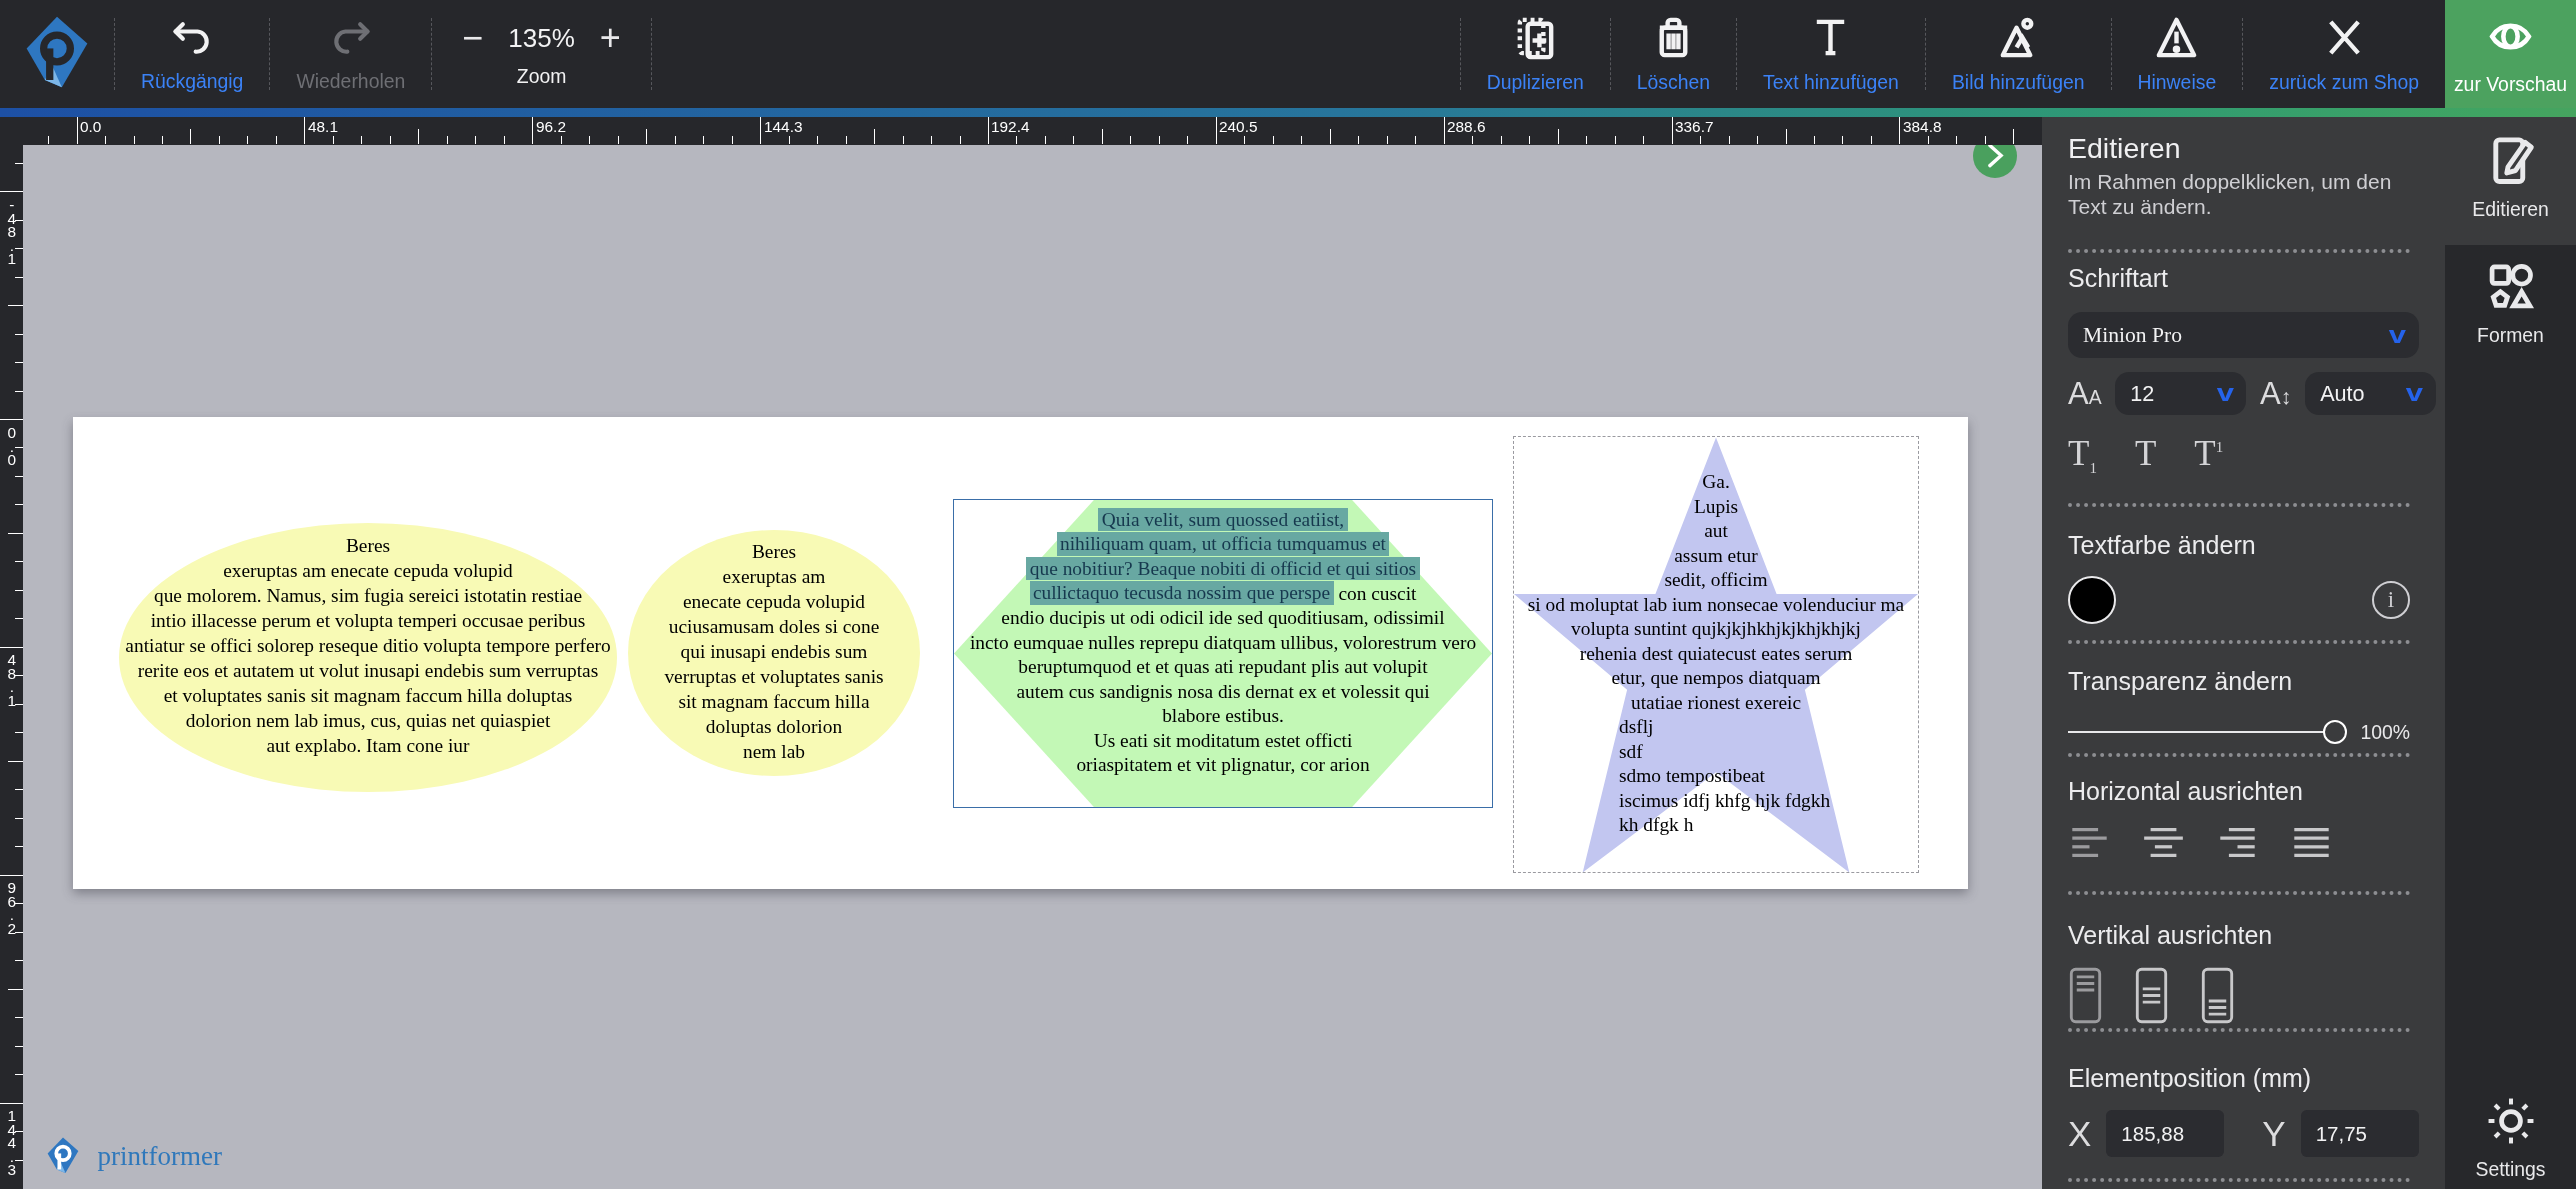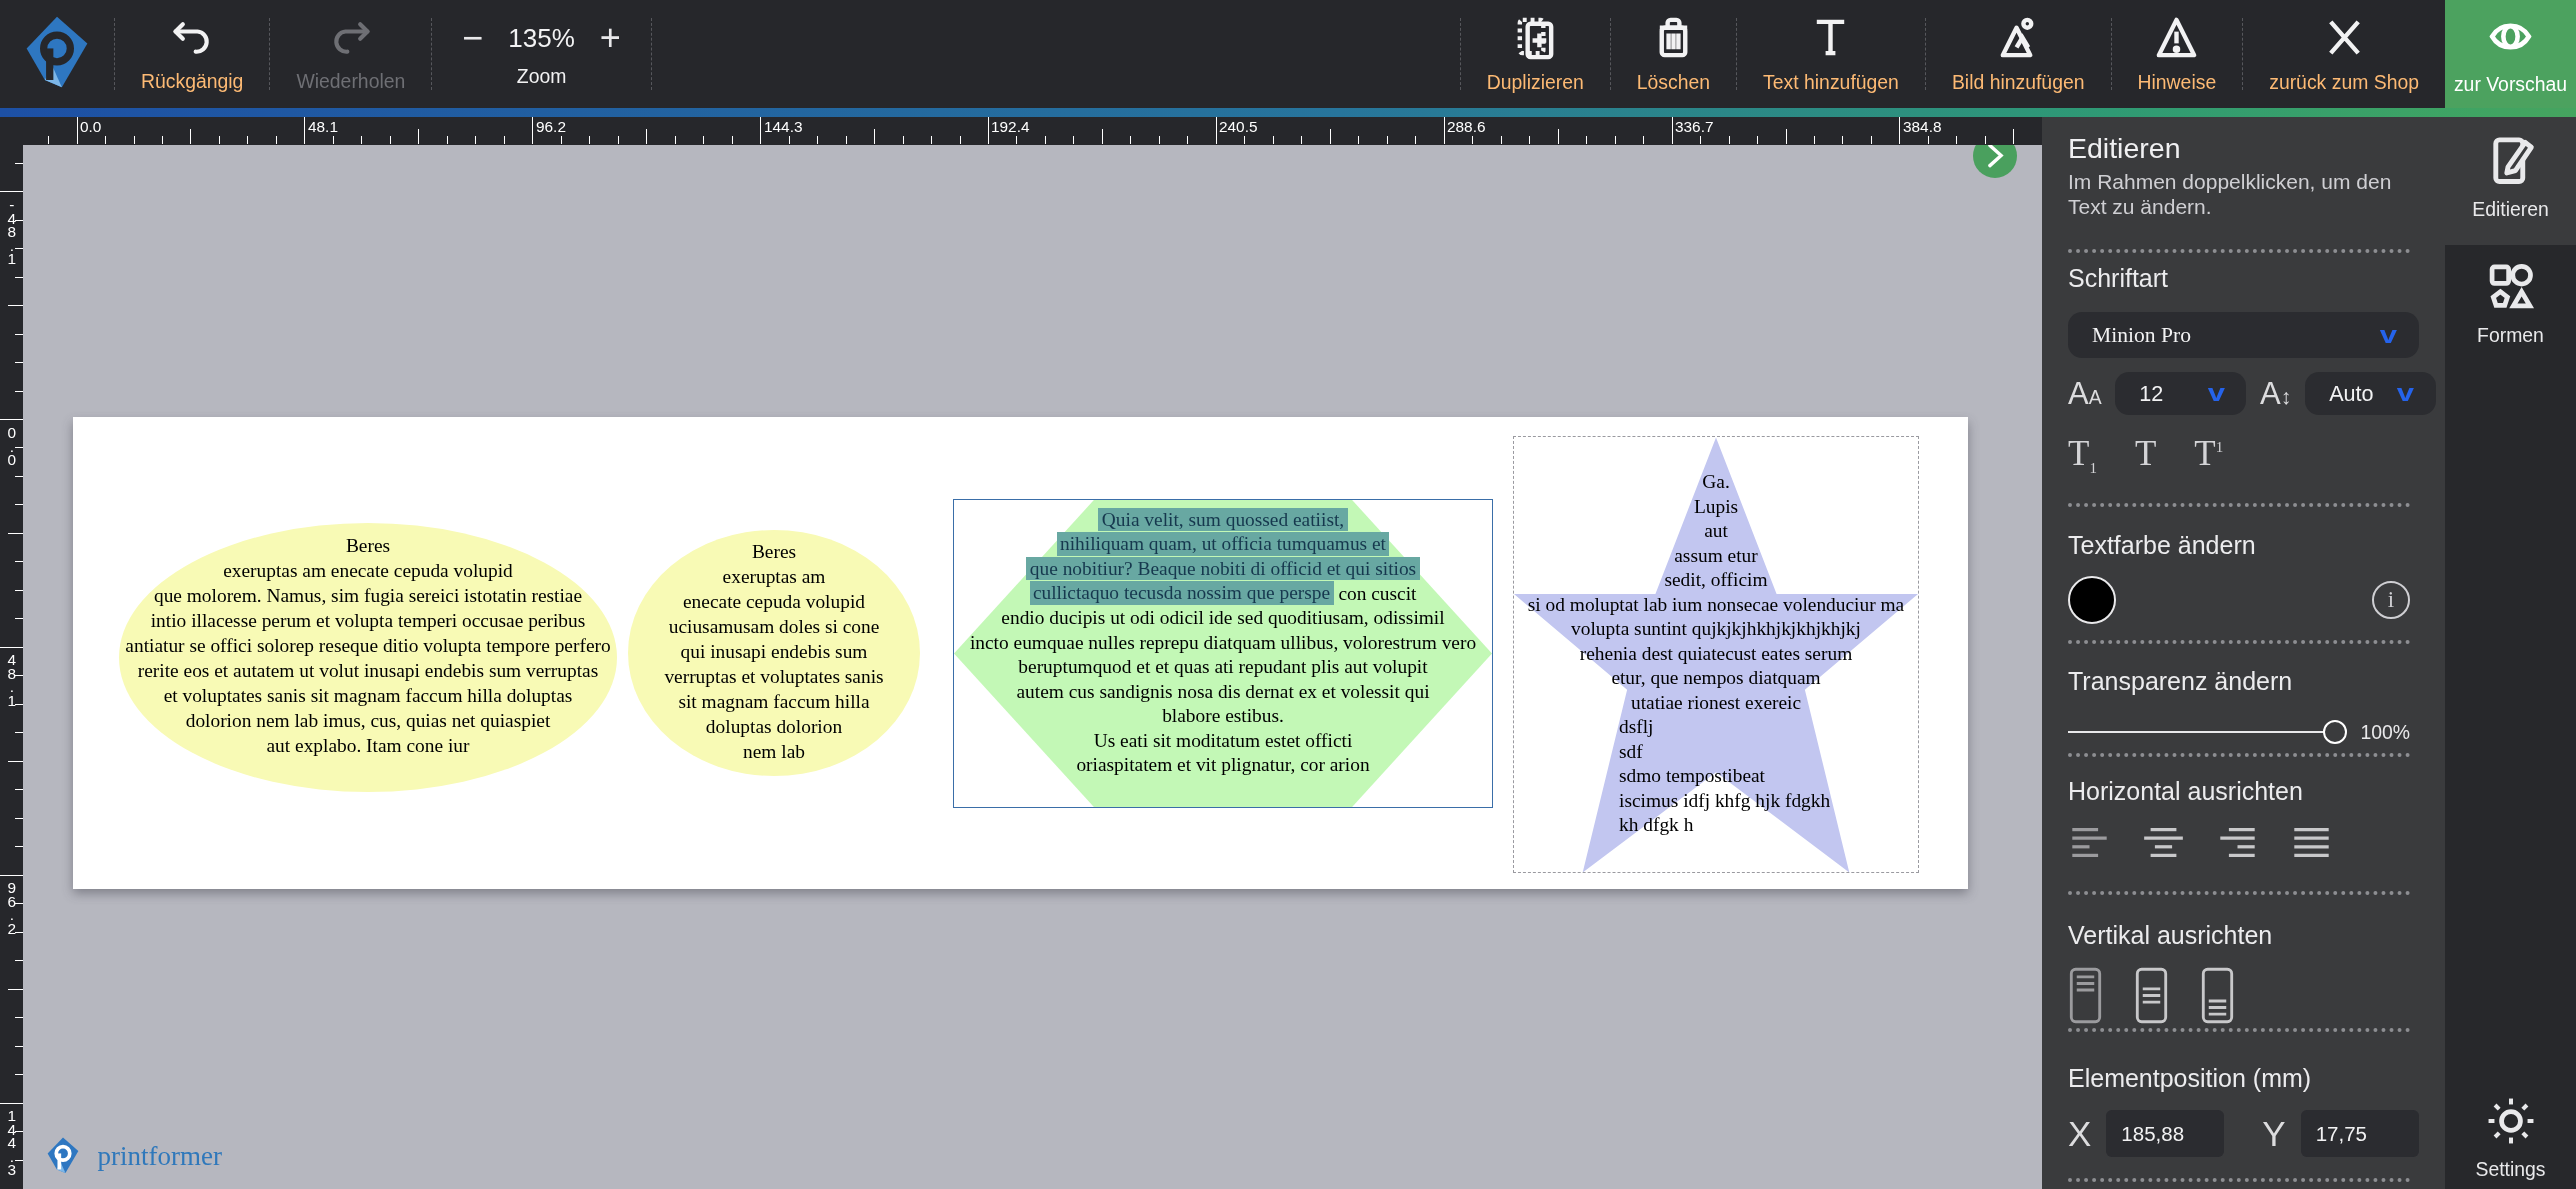--- a/index.html
+++ b/index.html
@@ -4,21 +4,21 @@
 <style>
   * { margin:0; padding:0; box-sizing:border-box; }
   html,body { width:2576px; height:1189px; overflow:hidden; background:#26272b;
               font-family:"Liberation Sans", sans-serif; }
   #app { position:relative; width:2576px; height:1189px; }
 
   
   .toolbar { position:absolute; left:0; top:0; width:2576px; height:108px;
              background:#26272b; display:flex; align-items:stretch; }
   .tb-item { display:flex; flex-direction:column; align-items:center; justify-content:center;
-             gap:10.3px; color:#fdba74; font-size:19.4px; padding:0 26px; position:relative; cursor:pointer; }
+             gap:10.3px; color:#3b82f6; font-size:19.4px; padding:0 26px; position:relative; cursor:pointer; }
   .tb-sep { align-self:center; height:72px; border-left:1.7px dashed #56575c; }
   .tb-item.disabled { color:#6e6f74; }
   .tb-item svg { stroke:#f2f2f3; fill:none; stroke-width:4.5; }
   .tb-item.disabled svg { stroke:#6e6f74; }
   .tb-logo { width:114px; display:flex; align-items:center; justify-content:center; cursor:pointer; }
   .tb-spacer { flex:1; }
   .zoom-group { display:flex; flex-direction:column; align-items:center; justify-content:center; gap:9px; padding:0 30px; }
   .zoom-row { display:flex; align-items:center; gap:25px; }
   .zoom-btn { font-size:36px; font-weight:300; color:#e8e8ea; line-height:1; cursor:pointer; }
   .zoom-val { font-size:26px; color:#f2f2f3; }
@@ -70,21 +70,21 @@
   .footer-brand .word { font-family:"Liberation Serif","DejaVu Serif",serif; font-size:27px; color:#2f78bb; }
 
   
   .panel { position:absolute; left:2042px; top:117px; width:403px; height:1072px; background:#3a3b3d; color:#e9e9eb; }
   .panel .abs { position:absolute; left:26px; }
   .p-title { font-size:28.5px; font-weight:300; color:#f0f0f2; }
   .p-sub { font-size:21px; font-weight:300; color:#cfcfd3; width:330px; line-height:25px; }
   .p-div { position:absolute; left:26px; width:342px; border-top:4px dotted #8d8e92; }
   .p-head { font-size:25px; font-weight:300; color:#ececee; }
   .dd { background:#2b2c30; border-radius:14px; display:flex; align-items:center;
-        justify-content:space-between; padding:0 24px; cursor:pointer; }
+        justify-content:space-between; padding:0 15px; cursor:pointer; }
   .dd .val { font-size:21.6px; color:#f2f2f3; }
   .dd .serif { font-family:"Liberation Serif","DejaVu Serif",serif; }
   .chev { color:#2563eb; font-size:23px; font-weight:bold; transform:scaleX(1.35); }
   .glyph { color:#dcdcde; font-weight:300; }
   .trow { display:flex; gap:38px; font-size:35px; color:#d4d4d7; font-weight:300; }
   .trow .tbtn { cursor:pointer; font-family:"Liberation Serif",serif; }
   .trow sub,.trow sup { font-size:15px; }
   .swatch { width:48px; height:48px; border-radius:50%; background:#000; border:2.3px solid #e9e9eb; cursor:pointer; }
   .info-circ { width:38px; height:38px; border-radius:50%; border:2.3px solid #cfcfd3; color:#cfcfd3;
                display:flex; align-items:center; justify-content:center; font-size:23px; cursor:pointer;

